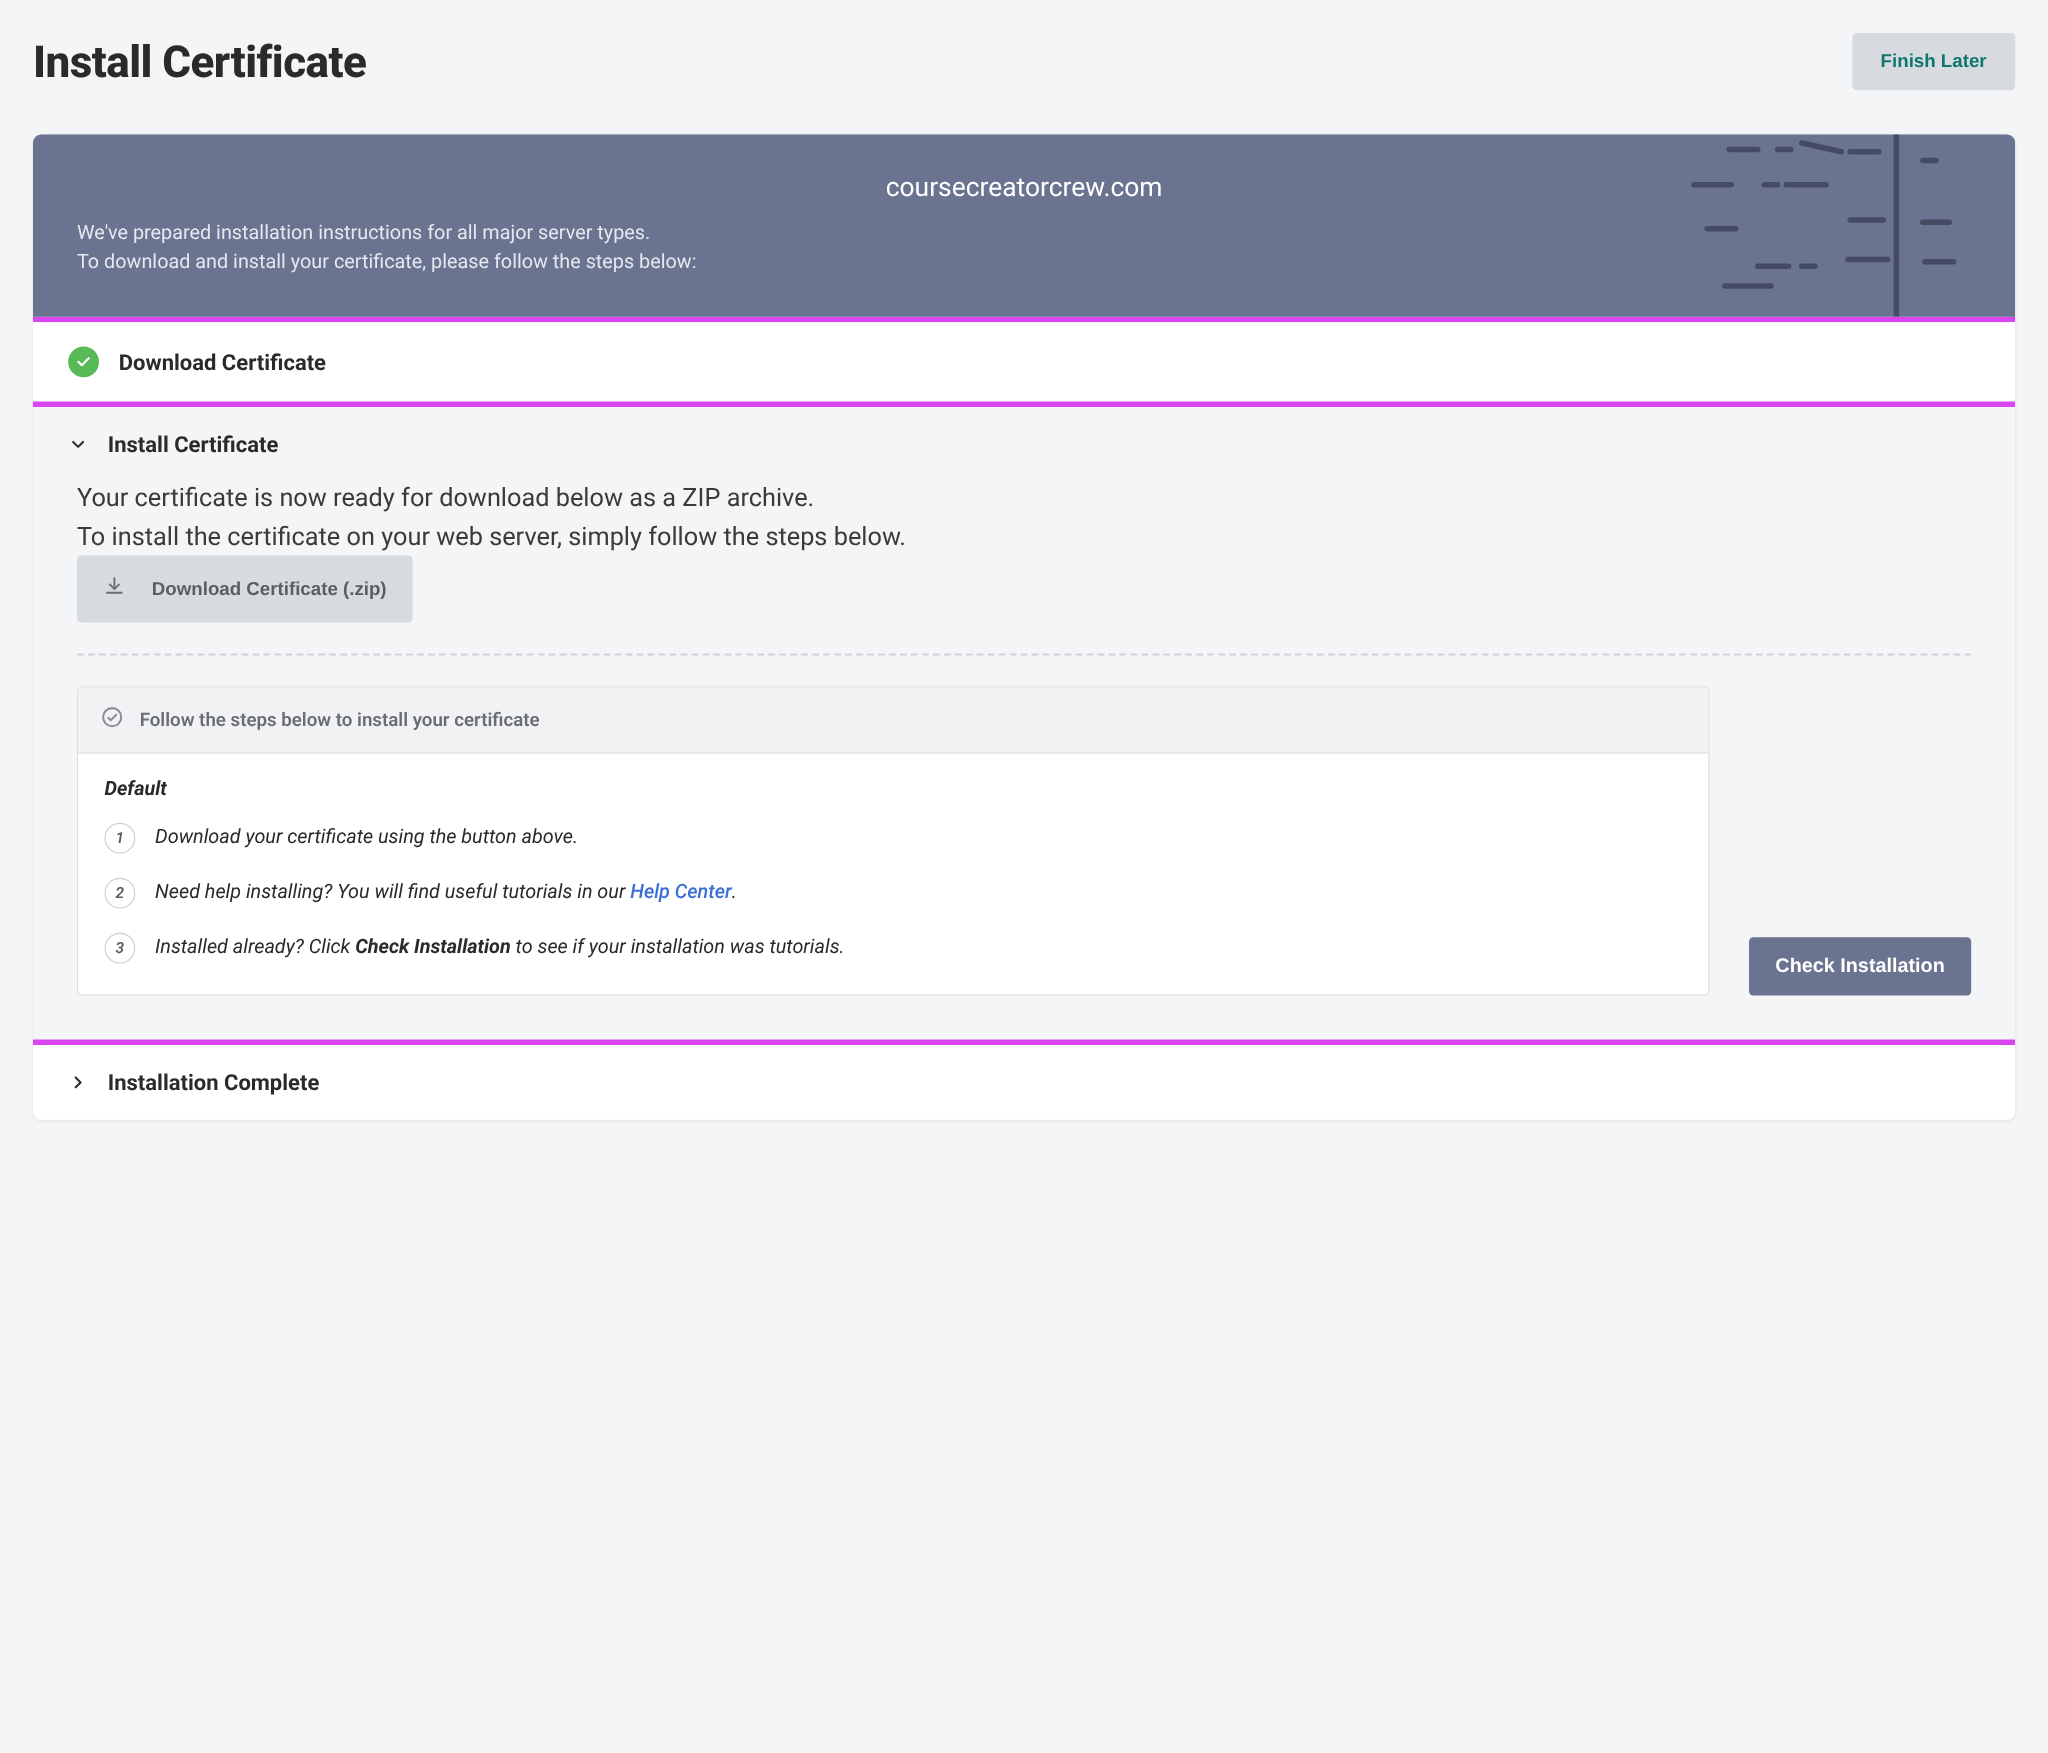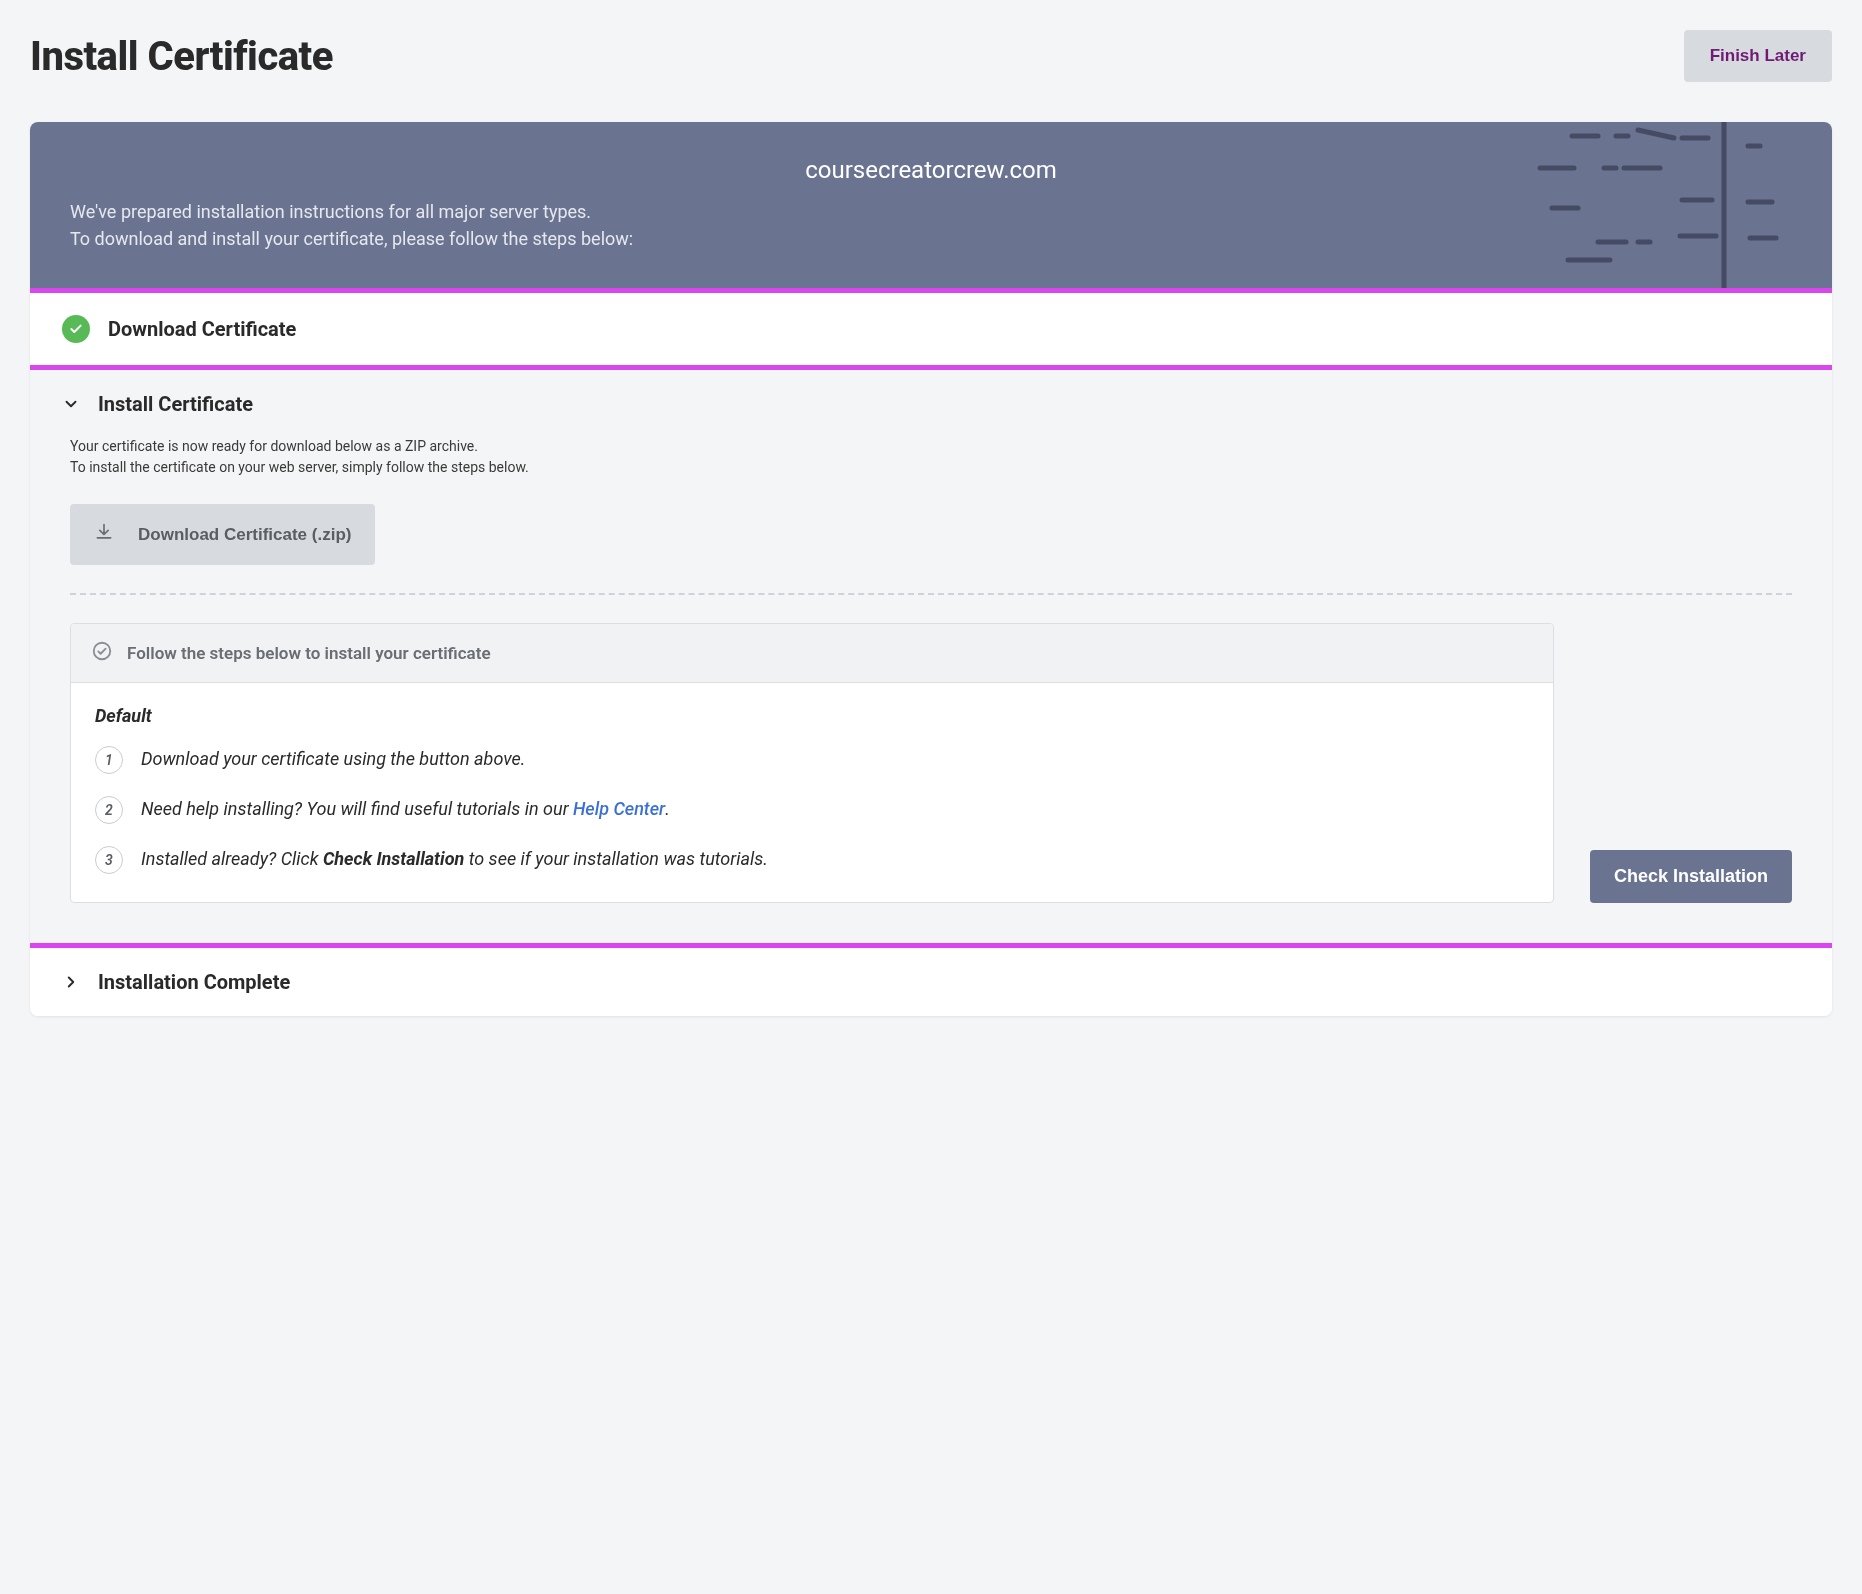--- a/index.html
+++ b/index.html
@@ -18,21 +18,21 @@
   }
   .page-title {
     font-size: 40px;
     font-weight: 800;
     color: #2a2a2a;
     letter-spacing: -0.5px;
   }
   .finish-later-btn {
     background: #d7dadf;
     border: none;
-    color: #701a75;
+    color: #0f766e;
     font-weight: 700;
     font-size: 17px;
     padding: 16px 26px;
     border-radius: 4px;
     cursor: pointer;
   }
   .card {
     background: #fff;
     border-radius: 8px;
     overflow: hidden;
@@ -84,21 +84,21 @@
   .check-circle {
     width: 28px; height: 28px; border-radius:50%;
     background:#58b957;
     display:flex; align-items:center; justify-content:center;
   }
   .chevron { width:18px; height:18px; display:flex; align-items:center; justify-content:center; color:#2a2a2a; }
   .section-body {
     padding: 6px 40px 40px 40px;
     background:#f4f5f7;
   }
-  .lead-text { font-size:14px; line-height:1.5; color:#3a3a3a; margin-bottom: 26px; }
+  .lead-text { font-size:23px; line-height:1.5; color:#3a3a3a; }
   .download-btn {
     display:inline-flex; align-items:center; gap:24px;
     background:#d7dadf;
     border:none;
     color:#5a5d63;
     font-weight:600;
     font-size:17px;
     padding: 18px 24px;
     border-radius:4px;
     cursor:pointer;

